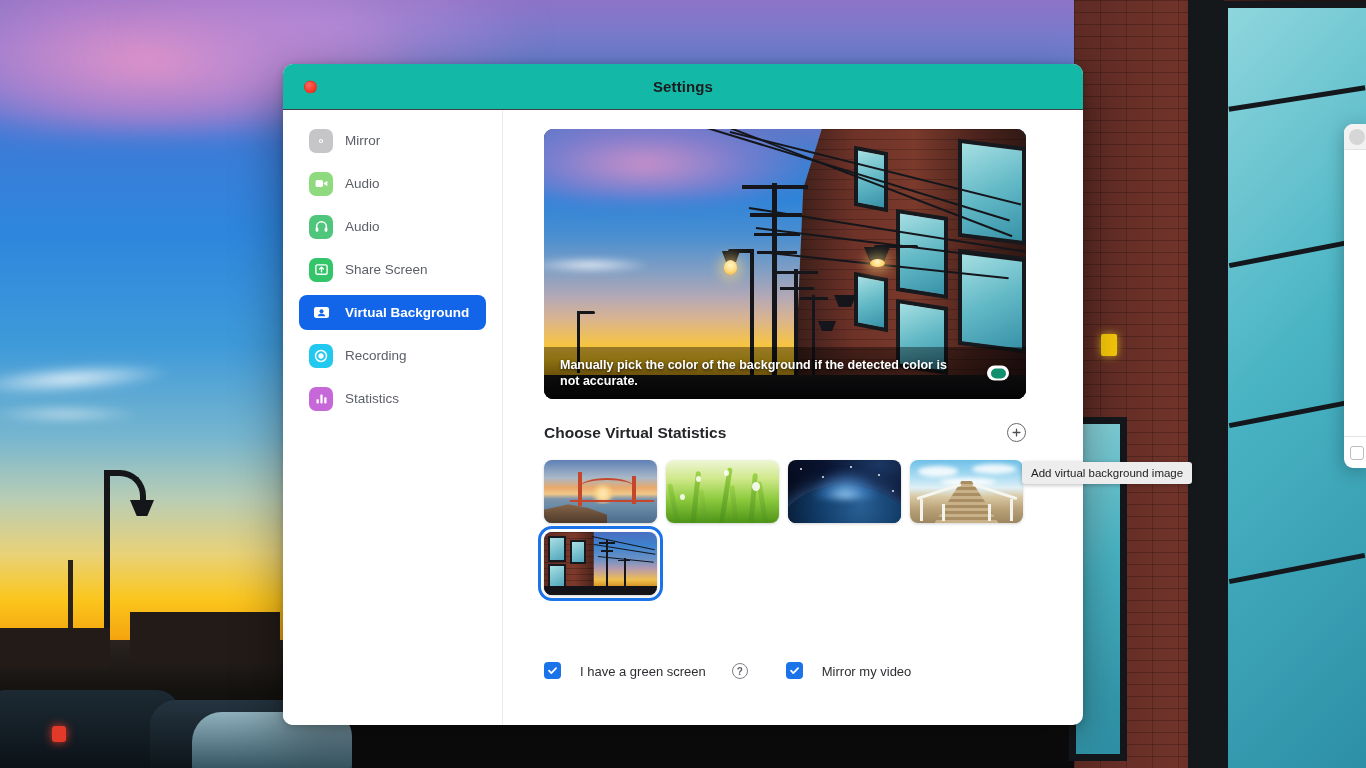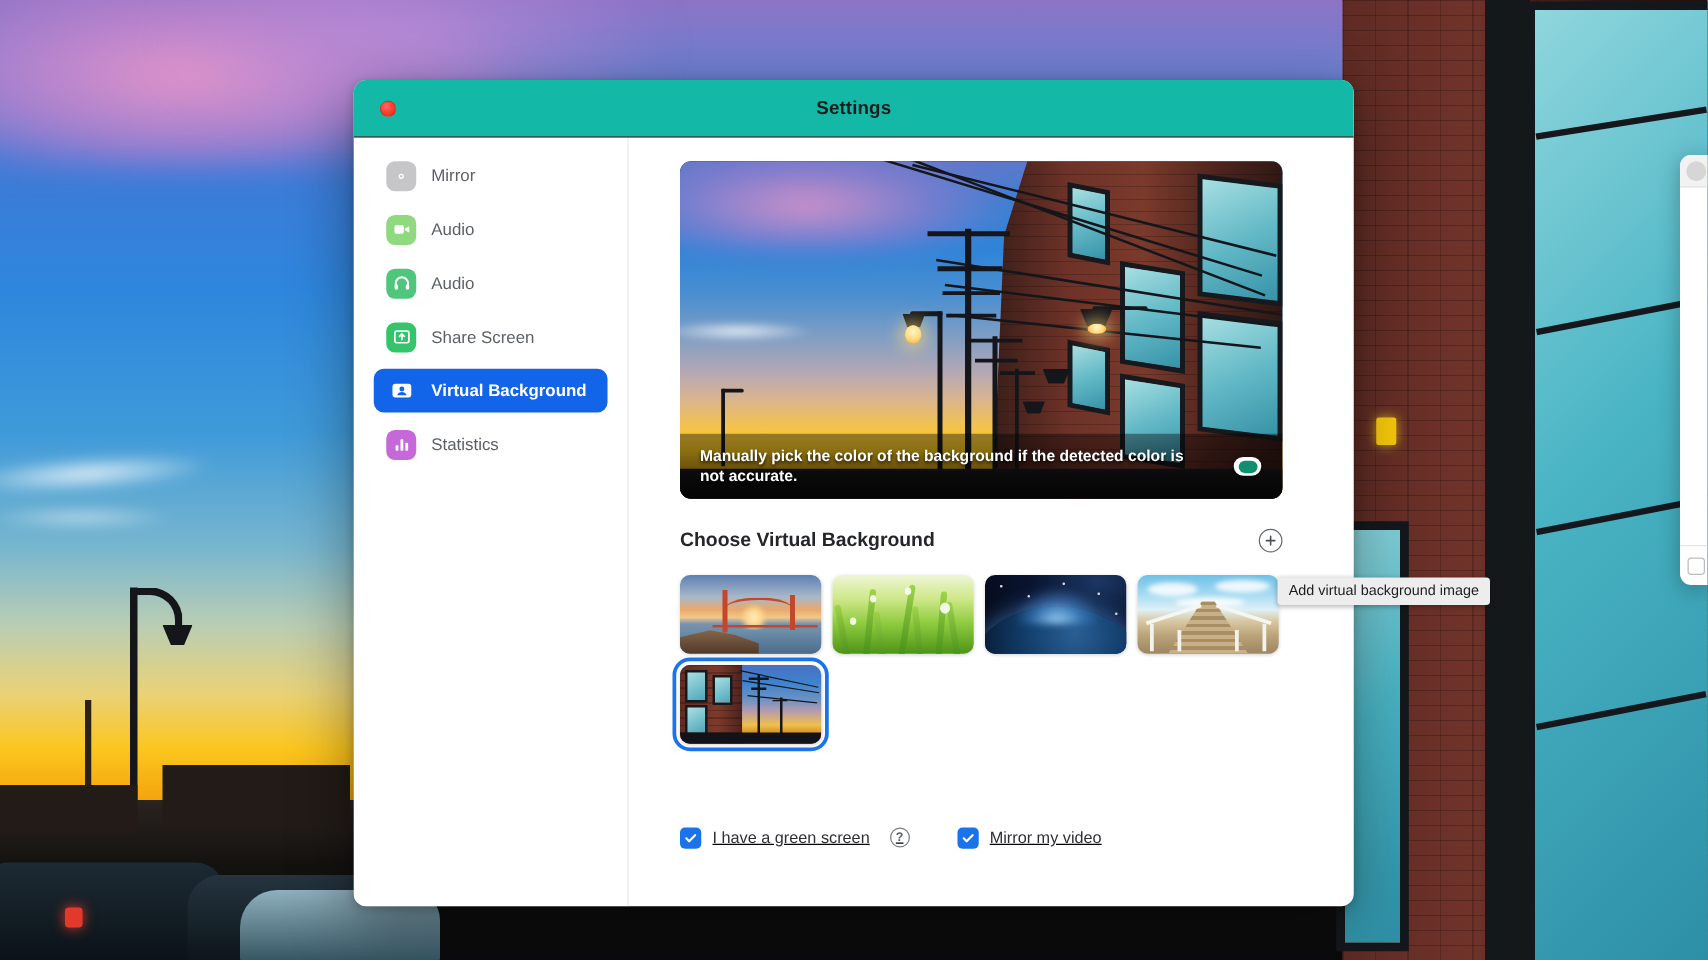--- a/index.html
+++ b/index.html
@@ -334,21 +334,21 @@
     background:#ededed; color:#1d1e20; font-size:11.5px;
     padding:5px 9px; border-radius:3px; white-space:nowrap;
     box-shadow:0 1px 4px rgba(0,0,0,.28);
   }
 
   
   .options-row {
     position:absolute; left:41px; bottom:46px;
     display:flex; align-items:center; gap:0;
   }
-  .opt { display:flex; align-items:flex-start; gap:9px;text-decoration:underline; }
+  .opt { display:flex; align-items:flex-end; gap:19px; }
   .opt + .opt { margin-left:38px; }
   .cbox {
     width:17px; height:17px; border-radius:4px; background:#1a73e8;
     display:flex; align-items:center; justify-content:center; cursor:pointer;
   }
   .cbox svg { display:block; }
   .opt-label { font-size:13px; color:#2d2f33; }
   .help-icon {
     width:16px; height:16px; border-radius:50%;
     border:1.2px solid #7d8088; color:#5d6068;
@@ -456,20 +456,29 @@
         <span class="nav-icon ic-vbg">
           <svg width="19" height="19" viewBox="0 0 24 24">
             <rect x="2.5" y="5" width="19" height="14" rx="3" fill="#fff"></rect>
             <circle cx="12" cy="10.3" r="2.5" fill="#1264e8"></circle>
             <path d="M7.2 16.6c.7-2.1 2.6-3.2 4.8-3.2s4.1 1.1 4.8 3.2z" fill="#1264e8"></path>
           </svg>
         </span>
         <span class="nav-label">Virtual Background</span>
       </div>
 
+      <div class="nav-item">
+        <span class="nav-icon ic-recording">
+          <svg width="16" height="16" viewBox="0 0 24 24">
+            <circle cx="12" cy="12" r="8.2" fill="none" stroke="#fff" stroke-width="2.2"></circle>
+            <circle cx="12" cy="12" r="4" fill="#fff"></circle>
+          </svg>
+        </span>
+        <span class="nav-label">Recording</span>
+      </div>
 
       <div class="nav-item">
         <span class="nav-icon ic-stats">
           <svg width="15" height="15" viewBox="0 0 24 24" fill="#fff">
             <rect x="4" y="13" width="3.6" height="7" rx="1.1"></rect>
             <rect x="10.2" y="5.4" width="3.6" height="14.6" rx="1.1"></rect>
             <rect x="16.4" y="10" width="3.6" height="10" rx="1.1"></rect>
           </svg>
         </span>
         <span class="nav-label">Statistics</span>
@@ -530,21 +539,21 @@
 
         <div class="preview-caption">
           <div class="caption-text">Manually pick the color of the background if the detected color is not accurate.</div>
           <div class="color-swatch">
               <i></i>
             </div>
         </div>
       </div>
 
       <div class="section-row">
-        <div class="section-title">Choose Virtual Background</div>
+        <div class="section-title">Choose Virtual Statistics</div>
         <div class="add-btn">
           <svg width="11" height="11" viewBox="0 0 12 12" stroke="#4c4f54" stroke-width="1.4" stroke-linecap="round">
             <path d="M6 2.3v7.4M2.3 6h7.4"></path>
           </svg>
         </div>
       </div>
 
       <div class="thumb-grid">
 
 

